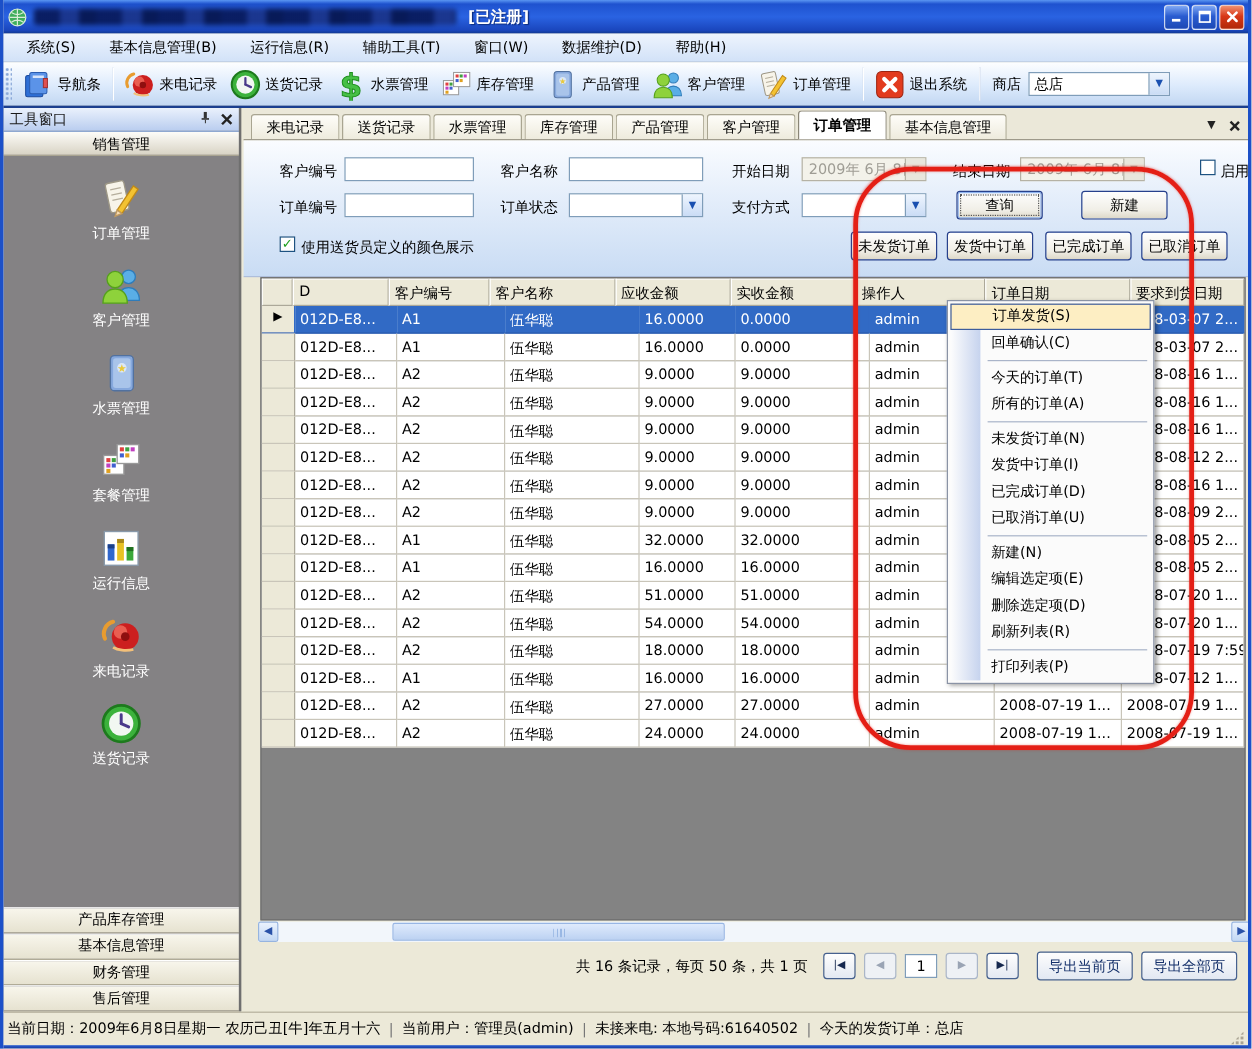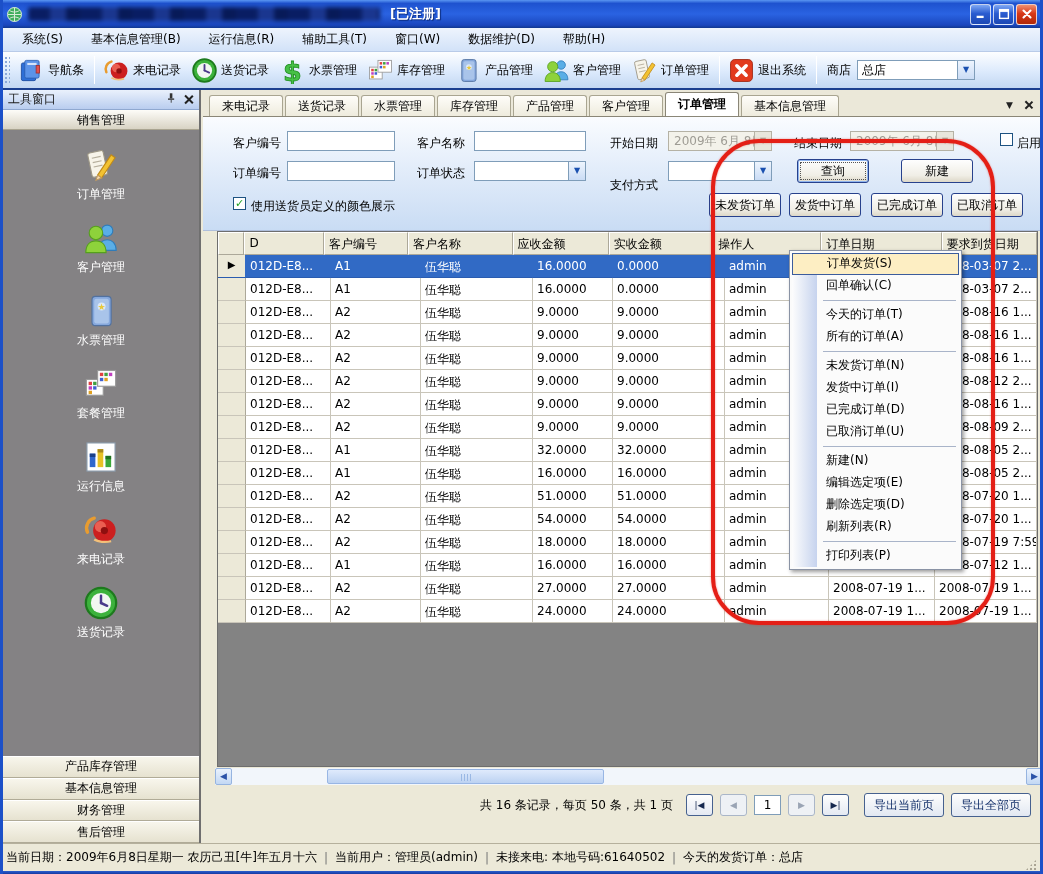--- a/index.html
+++ b/index.html
@@ -417,21 +417,21 @@
       </div>
       <span class="cbx" style="left:797px;top:16px"></span>
       <span class="flbl" style="left:814px;top:18px">启用</span>
 
       <span class="flbl" style="left:30px;top:48px">订单编号</span>
       <input class="fin" style="left: 84px; top: 44px; width: 108px;" value="">
       <span class="flbl" style="left:214px;top:48px">订单状态</span>
       <div class="fcombo" style="left:271px;top:44px;width:112px">
           <span class="arr">▼</span>
         </div>
-      <span class="flbl" style="left:407px;top:60px">支付方式</span>
+      <span class="flbl" style="left:407px;top:48px">支付方式</span>
       <div class="fcombo" style="left:465px;top:44px;width:104px">
           <span class="arr">▼</span>
         </div>
       <div class="xpbtn focus" style="left:594px;top:42px;width:72px">查询</div>
       <div class="xpbtn" style="left:698px;top:42px;width:72px">新建</div>
 
       <span class="cbx on" style="left:30px;top:80px">✓</span>
       <span class="flbl" style="left:48px;top:81px">使用送货员定义的颜色展示</span>
       <div id="statusbtns">
           <div class="xpbtn" style="left: 506px; top: 76px; width: 72px;">未发货订单</div>

